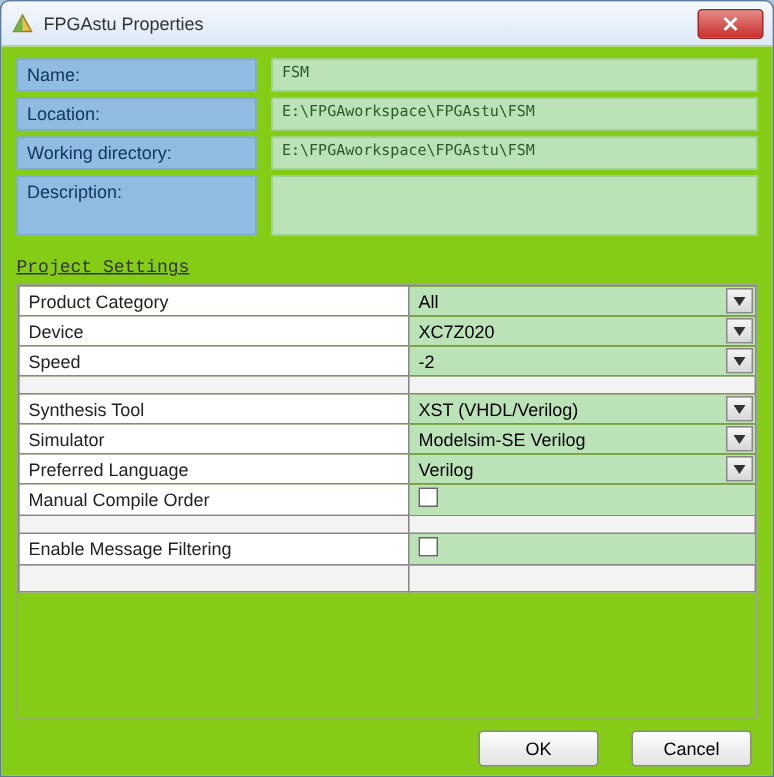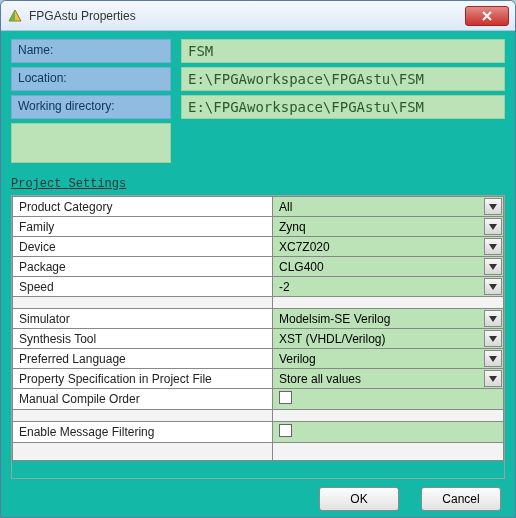--- a/index.html
+++ b/index.html
@@ -48,21 +48,21 @@
     border-radius: 3px;
     display: flex; align-items: center; justify-content: center;
     color: #fff;
     font-weight: bold;
     cursor: pointer;
   }
   .close-btn svg { width: 10px; height: 10px; }
   .content {
     flex: 1;
     padding: 8px 10px 4px 10px;
-    background: #14b8a6;
+    background: #84cc16;
     overflow: hidden;
     display: flex;
     flex-direction: column;
   }
   .top-form {
     display: grid;
     grid-template-columns: 160px 1fr;
     gap: 4px 10px;
     margin-bottom: 8px;
   }
@@ -71,21 +71,21 @@
     padding: 3px 6px;
     color: #103860;
     border: 1px solid #7aa8d0;
   }
   .val {
     background: #bce2b8;
     padding: 3px 6px;
     color: #2b5a2b;
     border: 1px solid #a0d09a;
     font-family: Consolas, monospace;
-    font-size: 14px;
+    font-size: 10px;
     white-space: nowrap;
     overflow: hidden;
   }
   .val.tall {
     height: 40px;
   }
   .section-title {
     font-family: Consolas, "Courier New", monospace;
     color: #333;
     margin: 6px 0 4px 0;
@@ -192,100 +192,77 @@
     <div class="top-form">
       <div class="lbl">Name:</div>
       <div class="val">FSM</div>
 
       <div class="lbl">Location:</div>
       <div class="val">E:\FPGAworkspace\FPGAstu\FSM</div>
 
       <div class="lbl">Working directory:</div>
       <div class="val">E:\FPGAworkspace\FPGAstu\FSM</div>
 
+      <div class="lbl">Description:</div>
       <div class="val tall"></div>
     </div>
 
     <div class="section-title">Project Settings</div>
 
     <div class="grid-wrap">
       <div class="grid-scroll">
         <table class="props">
           <tbody>
               <tr>
             <td class="k">Product Category</td>
             <td class="v"><span>All</span><span class="dd-btn">
                     <svg viewBox="0 0 8 6">
                       <path d="M0 0 L8 0 L4 6 Z" fill="#333"></path>
                     </svg>
                   </span></td>
           </tr>
           <tr>
-            <td class="k">Family</td>
-            <td class="v"><span>Zynq</span><span class="dd-btn">
-                    <svg viewBox="0 0 8 6">
-                      <path d="M0 0 L8 0 L4 6 Z" fill="#333"></path>
-                    </svg>
-                  </span></td>
-          </tr>
-          <tr>
             <td class="k">Device</td>
             <td class="v"><span>XC7Z020</span><span class="dd-btn">
-                    <svg viewBox="0 0 8 6">
-                      <path d="M0 0 L8 0 L4 6 Z" fill="#333"></path>
-                    </svg>
-                  </span></td>
-          </tr>
-          <tr>
-            <td class="k">Package</td>
-            <td class="v"><span>CLG400</span><span class="dd-btn">
                     <svg viewBox="0 0 8 6">
                       <path d="M0 0 L8 0 L4 6 Z" fill="#333"></path>
                     </svg>
                   </span></td>
           </tr>
           <tr>
             <td class="k">Speed</td>
             <td class="v"><span>-2</span><span class="dd-btn">
                     <svg viewBox="0 0 8 6">
                       <path d="M0 0 L8 0 L4 6 Z" fill="#333"></path>
                     </svg>
                   </span></td>
           </tr>
           <tr class="spacer">
                 <td></td>
                 <td style="background:#f3f3f3"></td>
               </tr>
           <tr>
+            <td class="k">Synthesis Tool</td>
+            <td class="v"><span>XST (VHDL/Verilog)</span><span class="dd-btn">
+                    <svg viewBox="0 0 8 6">
+                      <path d="M0 0 L8 0 L4 6 Z" fill="#333"></path>
+                    </svg>
+                  </span></td>
+          </tr>
+          <tr>
             <td class="k">Simulator</td>
             <td class="v"><span>Modelsim-SE Verilog</span><span class="dd-btn">
                     <svg viewBox="0 0 8 6">
                       <path d="M0 0 L8 0 L4 6 Z" fill="#333"></path>
                     </svg>
                   </span></td>
           </tr>
           <tr>
-            <td class="k">Synthesis Tool</td>
-            <td class="v"><span>XST (VHDL/Verilog)</span><span class="dd-btn">
-                    <svg viewBox="0 0 8 6">
-                      <path d="M0 0 L8 0 L4 6 Z" fill="#333"></path>
-                    </svg>
-                  </span></td>
-          </tr>
-          <tr>
             <td class="k">Preferred Language</td>
             <td class="v"><span>Verilog</span><span class="dd-btn">
-                    <svg viewBox="0 0 8 6">
-                      <path d="M0 0 L8 0 L4 6 Z" fill="#333"></path>
-                    </svg>
-                  </span></td>
-          </tr>
-          <tr>
-            <td class="k">Property Specification in Project File</td>
-            <td class="v"><span>Store all values</span><span class="dd-btn">
                     <svg viewBox="0 0 8 6">
                       <path d="M0 0 L8 0 L4 6 Z" fill="#333"></path>
                     </svg>
                   </span></td>
           </tr>
           <tr>
             <td class="k">Manual Compile Order</td>
             <td class="v"><span class="chk"></span></td>
           </tr>
           <tr class="spacer">

